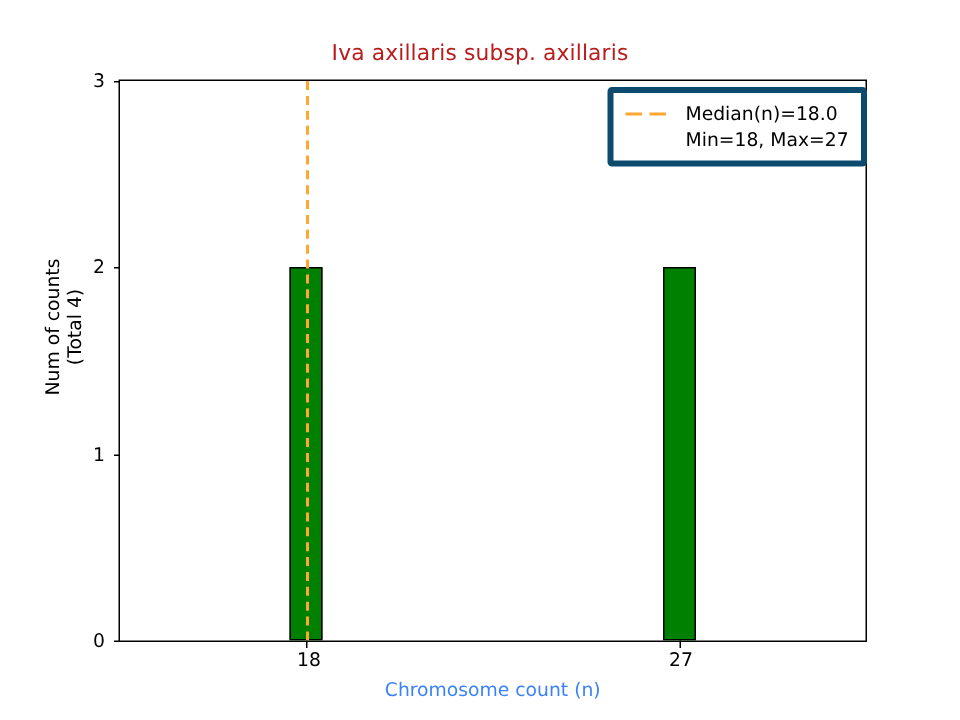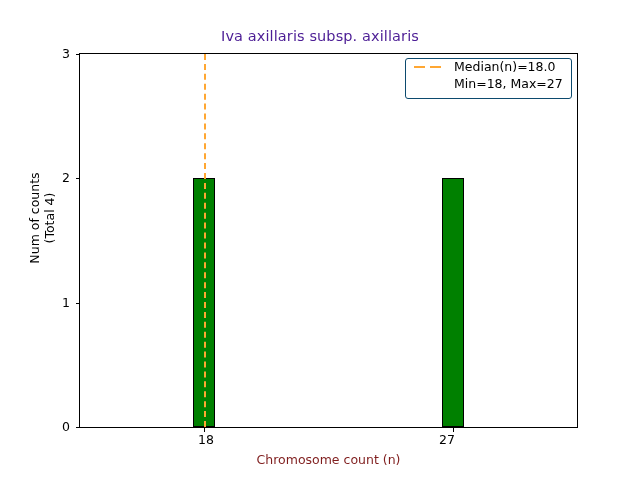--- a/index.html
+++ b/index.html
@@ -22,21 +22,21 @@
   }
 
   
   #chart-title {
     position: absolute;
     left: 0;
     top: 28px;
     width: 640px;
     text-align: center;
     font-size: 14.5px;
-    color: #4c1d95;
+    color: #b91c1c;
     letter-spacing: 0.1px;
     white-space: nowrap;
   }
 
   
   #plot-area {
     position: absolute;
     left: 79px;
     top: 53px;
     width: 499px;
@@ -108,21 +108,21 @@
   }
 
   
   #xlabel {
     position: absolute;
     left: 79px;
     top: 452px;
     width: 499px;
     text-align: center;
     font-size: 12.5px;
-    color: #7f1d1d;
+    color: #3b82f6;
     white-space: nowrap;
   }
   #ylabel-wrap {
     position: absolute;
     left: -58px;
     top: 198px;
     width: 200px;
     height: 40px;
     transform: rotate(-90deg);
     transform-origin: center center;
@@ -138,24 +138,24 @@
     line-height: 1.22;
     white-space: pre-line;
   }
 
   
   #legend {
     position: absolute;
     left: 405px;
     top: 58px;
     box-sizing: border-box;
-    border: 1px solid #0c4a6e;
+    border: 4px solid #0c4a6e;
     border-radius: 3px;
     background: #ffffff;
-    padding: 0 8px 6px 7px;
+    padding: 6px 8px 6px 7px;
     z-index: 10;
     box-shadow: none;
   }
   #legend-row {
     display: flex;
     align-items: flex-start;
     gap: 7px;
   }
   #legend-handle {
     position: relative;
@@ -202,21 +202,21 @@
       <div class="ytick-label-box" style="left: -70px; top: 367px;">0</div>
       <div class="ytick" style="top: 248.667px;"></div>
       <div class="ytick-label-box" style="left: -70px; top: 242.667px;">1</div>
       <div class="ytick" style="top: 124.333px;"></div>
       <div class="ytick-label-box" style="left: -70px; top: 118.333px;">2</div>
       <div class="ytick" style="top: 0px;"></div>
       <div class="ytick-label-box" style="left: -70px; top: -6px;">3</div>
       <div class="xtick" style="left: 124.25px;"></div>
       <div class="xtick-label-box" style="left: 86px; top: 380px;">18</div>
       <div class="xtick" style="left: 372.75px;"></div>
-      <div class="xtick-label-box" style="left: 327px; top: 380px;">27</div>
+      <div class="xtick-label-box" style="left: 334px; top: 380px;">27</div>
     </div>
 
   <div id="ylabel-wrap">
     <div id="ylabel">Num of counts
 (Total 4)</div>
   </div>
 
   <div id="xlabel">Chromosome count (n)</div>
 
   <div id="legend">

